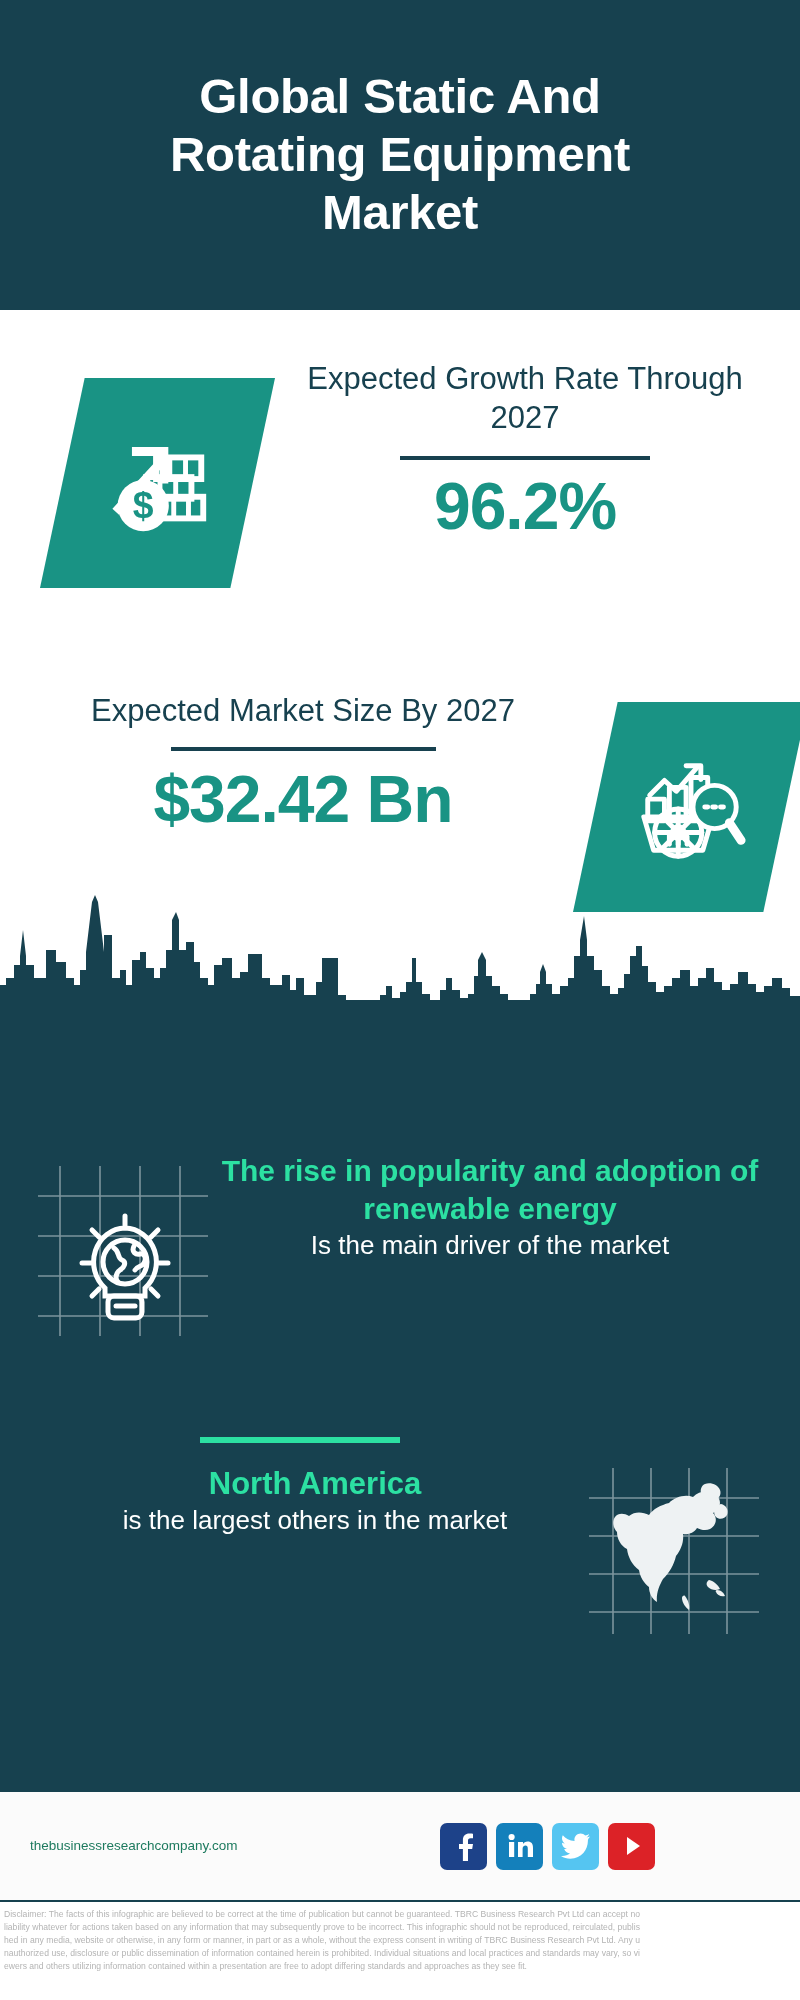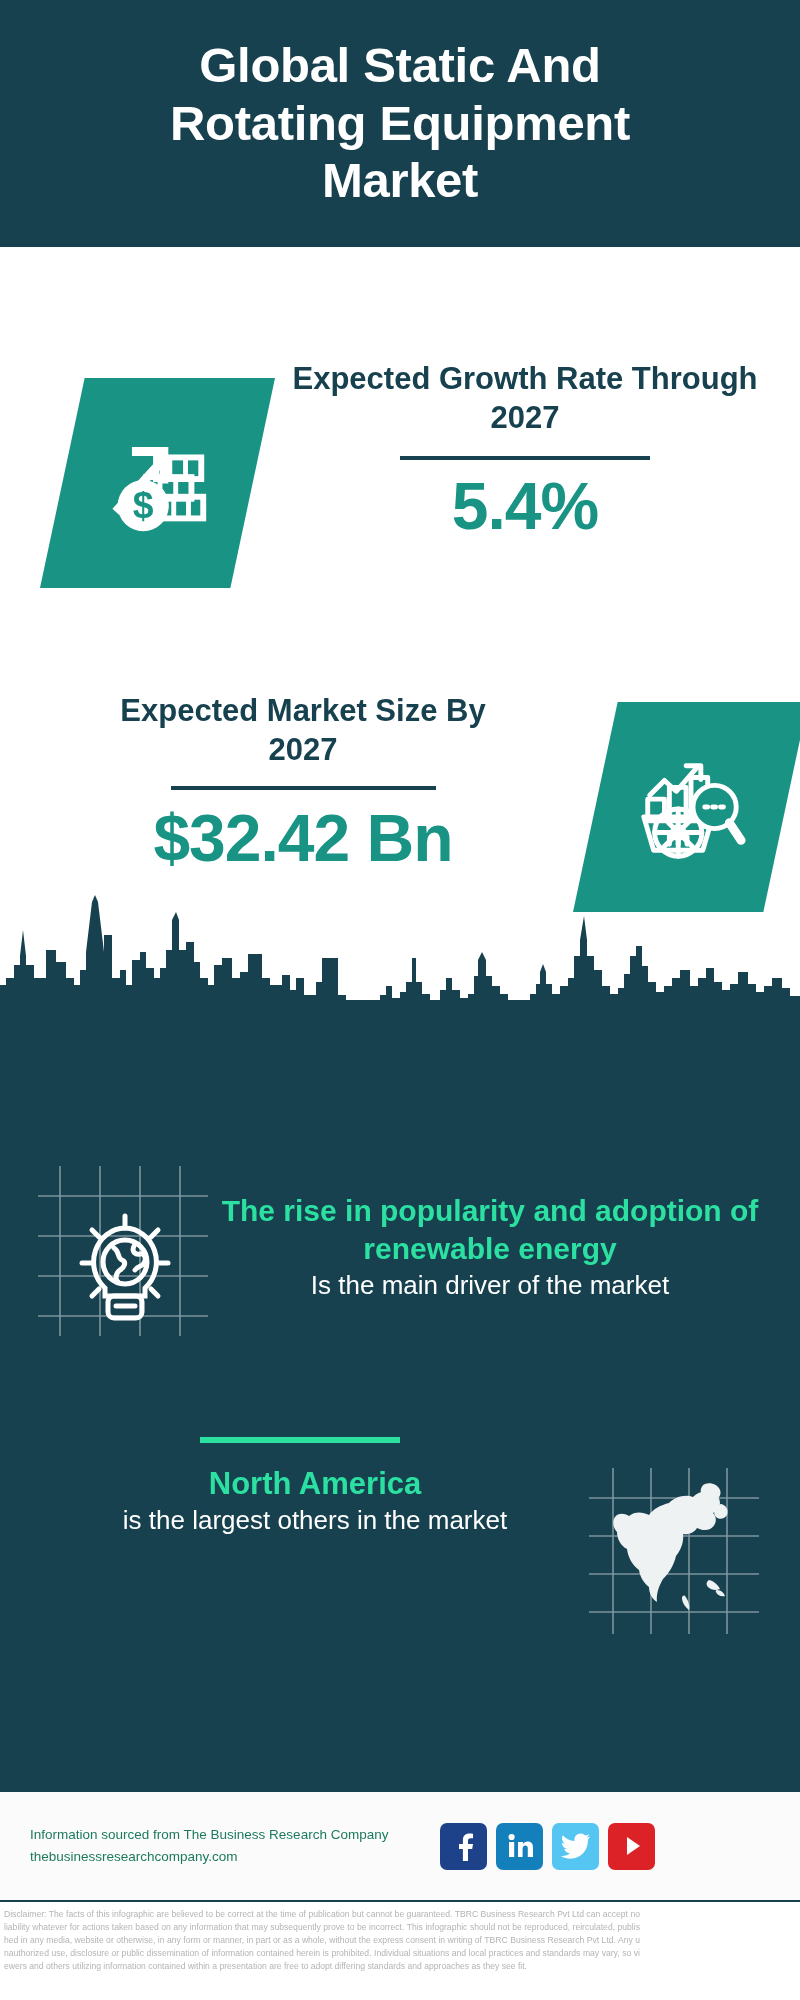--- a/index.html
+++ b/index.html
@@ -6,21 +6,21 @@
   html, body {
     width:800px; height:2000px;
     background:#ffffff;
     font-family:"Liberation Sans", sans-serif;
     overflow:hidden;
   }
   .page { position:relative; width:800px; height:2000px; background:#ffffff; }
 
   
   .header {
-    position:absolute; left:0; top:0; width:800px; height:247px;
+    position:absolute; left:0; top:0; width:800px; height:310px;
     background:#17414f;
     display:flex; align-items:center; justify-content:center;
     padding:0 116px;
   }
   .header-title {
     color:#ffffff;
     font-size:49px; font-weight:bold; line-height:1.18;
     text-align:center; letter-spacing:-0.3px;
   }
 
@@ -35,21 +35,21 @@
   .para-left {
     left:40px; top:68px; width:235px; height:210px;
     clip-path: polygon(19% 0%, 100% 0%, 81% 100%, 0% 100%);
     display:flex; align-items:center; justify-content:center;
   }
   .growth-text {
     position:absolute; left:290px; top:50px; width:470px;
     text-align:center;
   }
   .label-dark {
-    color:#17414f; font-size:31px; font-weight:bold; line-height:1.25;
+    color:#17414f; font-size:31px; font-weight:normal; line-height:1.25;
   }
   .rule-dark {
     width:250px; height:4px; background:#17414f;
     margin:18px auto 10px auto;
   }
   .value-teal {
     color:#199384; font-size:66px; font-weight:bold; line-height:1.1;
     letter-spacing:-1px;
   }
 
@@ -76,21 +76,21 @@
     position:absolute; left:0; top:-112px; width:800px; height:115px;
     display:block;
   }
 
   
   .driver-wrap {
     position:absolute; left:0; top:150px; width:800px;
     display:flex; align-items:flex-start;
   }
   .bulb-icon-box { width:215px; height:190px; flex:0 0 215px; padding-left:30px; padding-top:6px; }
-  .driver-text { flex:1; padding-right:35px; text-align:center;margin-top:40px; }
+  .driver-text { flex:1; padding-right:35px; text-align:center; }
   .txt-accent {
     color:#2ce0a2; font-size:30px; font-weight:bold; line-height:1.28;
   }
   .txt-white {
     color:#ffffff; font-size:26px; font-weight:normal; line-height:1.3;
   }
   .rule-accent {
     width:200px; height:6px; background:#2ce0a2;
     position:absolute; left:200px; top:435px;
   }
@@ -160,21 +160,21 @@
         <line x1="91" y1="74" x2="91" y2="96" stroke="#ffffff" stroke-width="5"></line>
 
         <circle cx="45" cy="83" r="26" fill="#ffffff"></circle>
         <text x="45" y="96" font-family="'Liberation Sans',sans-serif" font-size="38" font-weight="bold" fill="#199384" text-anchor="middle">$</text>
       </svg>
     </div>
 
     <div class="growth-text">
       <div class="label-dark">Expected Growth Rate Through 2027</div>
       <div class="rule-dark"></div>
-      <div class="value-teal">5.4%</div>
+      <div class="value-teal">96.2%</div>
     </div>
   </div>
 
   <div class="sec-size">
 
     <div class="size-text">
       <div class="label-dark">Expected Market Size By 2027</div>
       <div class="rule-dark2"></div>
       <div class="value-teal">$32.42 Bn</div>
     </div>
@@ -282,21 +282,20 @@
             <path d="M132 126 c4 0 7 3 8 6 c-4 1 -8 -1 -9 -4 c-1 -1 0 -2 1 -2 Z"></path>
             <path d="M100 132 c3 4 5 9 4 14 c-4 -3 -7 -8 -7 -12 c0 -2 2 -3 3 -2 Z"></path>
           </g>
         </svg>
       </div>
     </div>
   </div>
 
   <div class="footer">
     <div class="footer-credit">
-      <div>Information sourced from The Business Research Company</div>
       <div>thebusinessresearchcompany.com</div>
     </div>
     <div class="socials">
       <div class="s-ico s-fb">
         <svg width="26" height="30" viewBox="0 0 26 30">
             <path fill="#ffffff" d="M17 30 V18 h4.2 l0.8 -5 H17 V9.8 c0 -1.5 0.5 -2.5 2.7 -2.5 H22 V2.8 C21.5 2.7 20 2.6 18.3 2.6 c-3.8 0 -6.4 2.3 -6.4 6.5 V13 H8 v5 h3.9 v12 Z"></path>
           </svg>
       </div>
       <div class="s-ico s-li">
         <svg width="28" height="28" viewBox="0 0 28 28">

